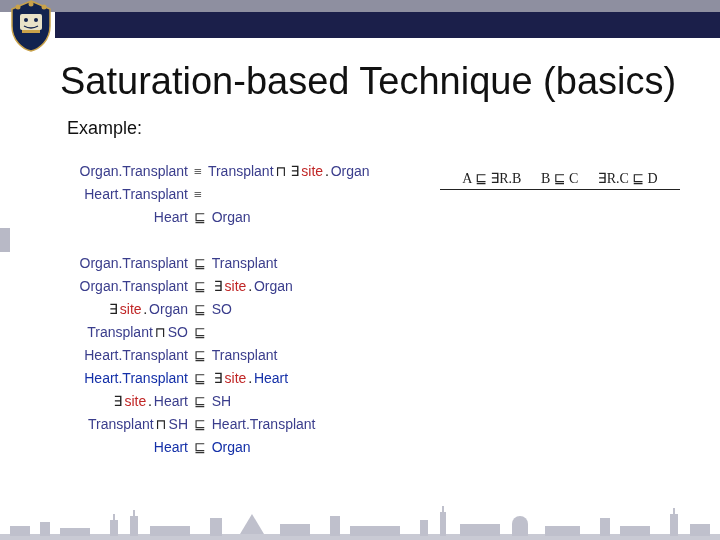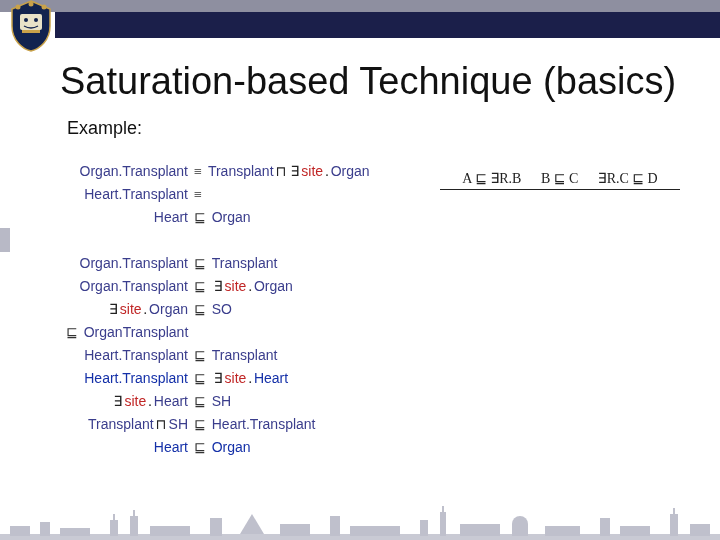--- a/index.html
+++ b/index.html
@@ -173,22 +173,22 @@
         <span class="lhs"><span class="concept">Organ.Transplant</span></span>
         <span class="rel sym">⊑</span>
         <span class="rhs"><span class="sym">∃</span><span class="role">site</span><span class="sym">.</span><span class="concept">Organ</span></span>
       </div>
       <div class="row">
         <span class="lhs"><span class="sym">∃</span><span class="role">site</span><span class="sym">.</span><span class="concept">Organ</span></span>
         <span class="rel sym">⊑</span>
         <span class="rhs"><span class="concept">SO</span></span>
       </div>
       <div class="row">
-        <span class="rel sym">⊑</span>
-        <span class="rhs"><span class="concept">OrganTransplant</span></span>
+        <span class="lhs"><span class="concept">Transplant</span><span class="sym">⊓</span><span class="concept">SO</span></span>
+        <span class="rel sym">⊑</span>
       </div>
       <div class="row">
         <span class="lhs"><span class="concept">Heart.Transplant</span></span>
         <span class="rel sym">⊑</span>
         <span class="rhs"><span class="concept">Transplant</span></span>
       </div>
       <div class="row hl">
         <span class="lhs"><span class="concept">Heart.Transplant</span></span>
         <span class="rel sym">⊑</span>
         <span class="rhs"><span class="sym">∃</span><span class="role">site</span><span class="sym">.</span><span class="concept">Heart</span></span>

